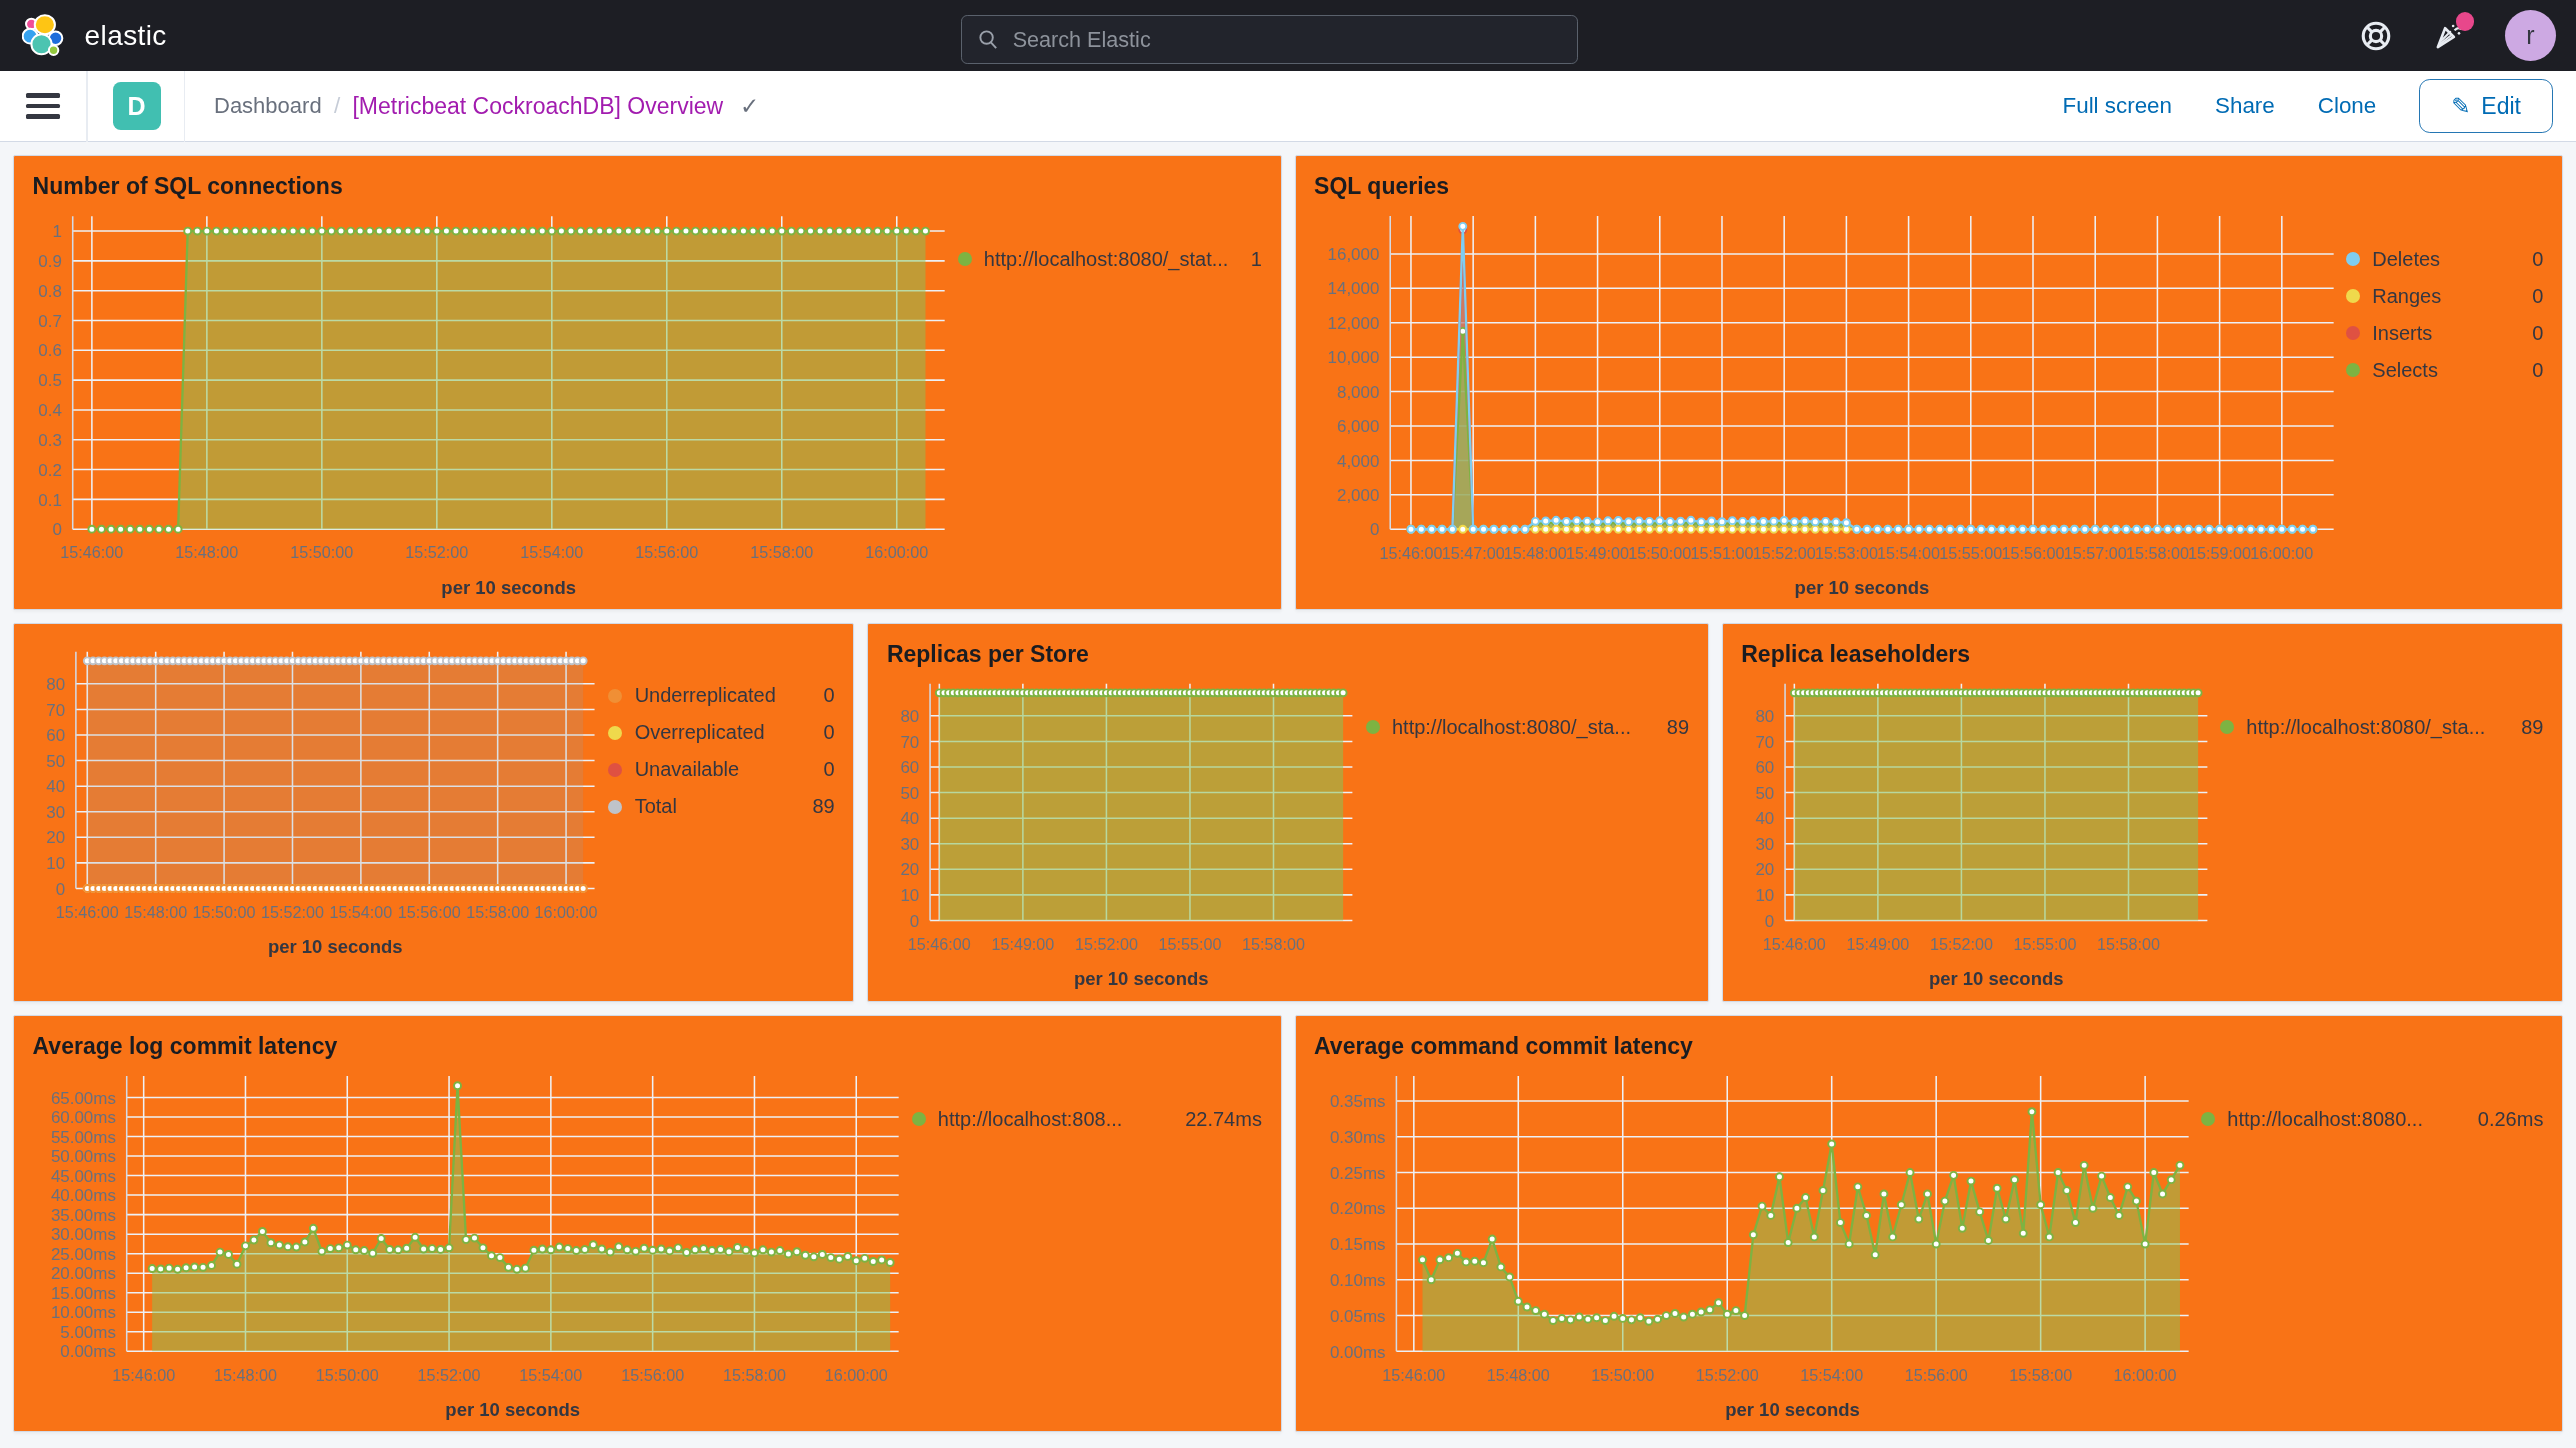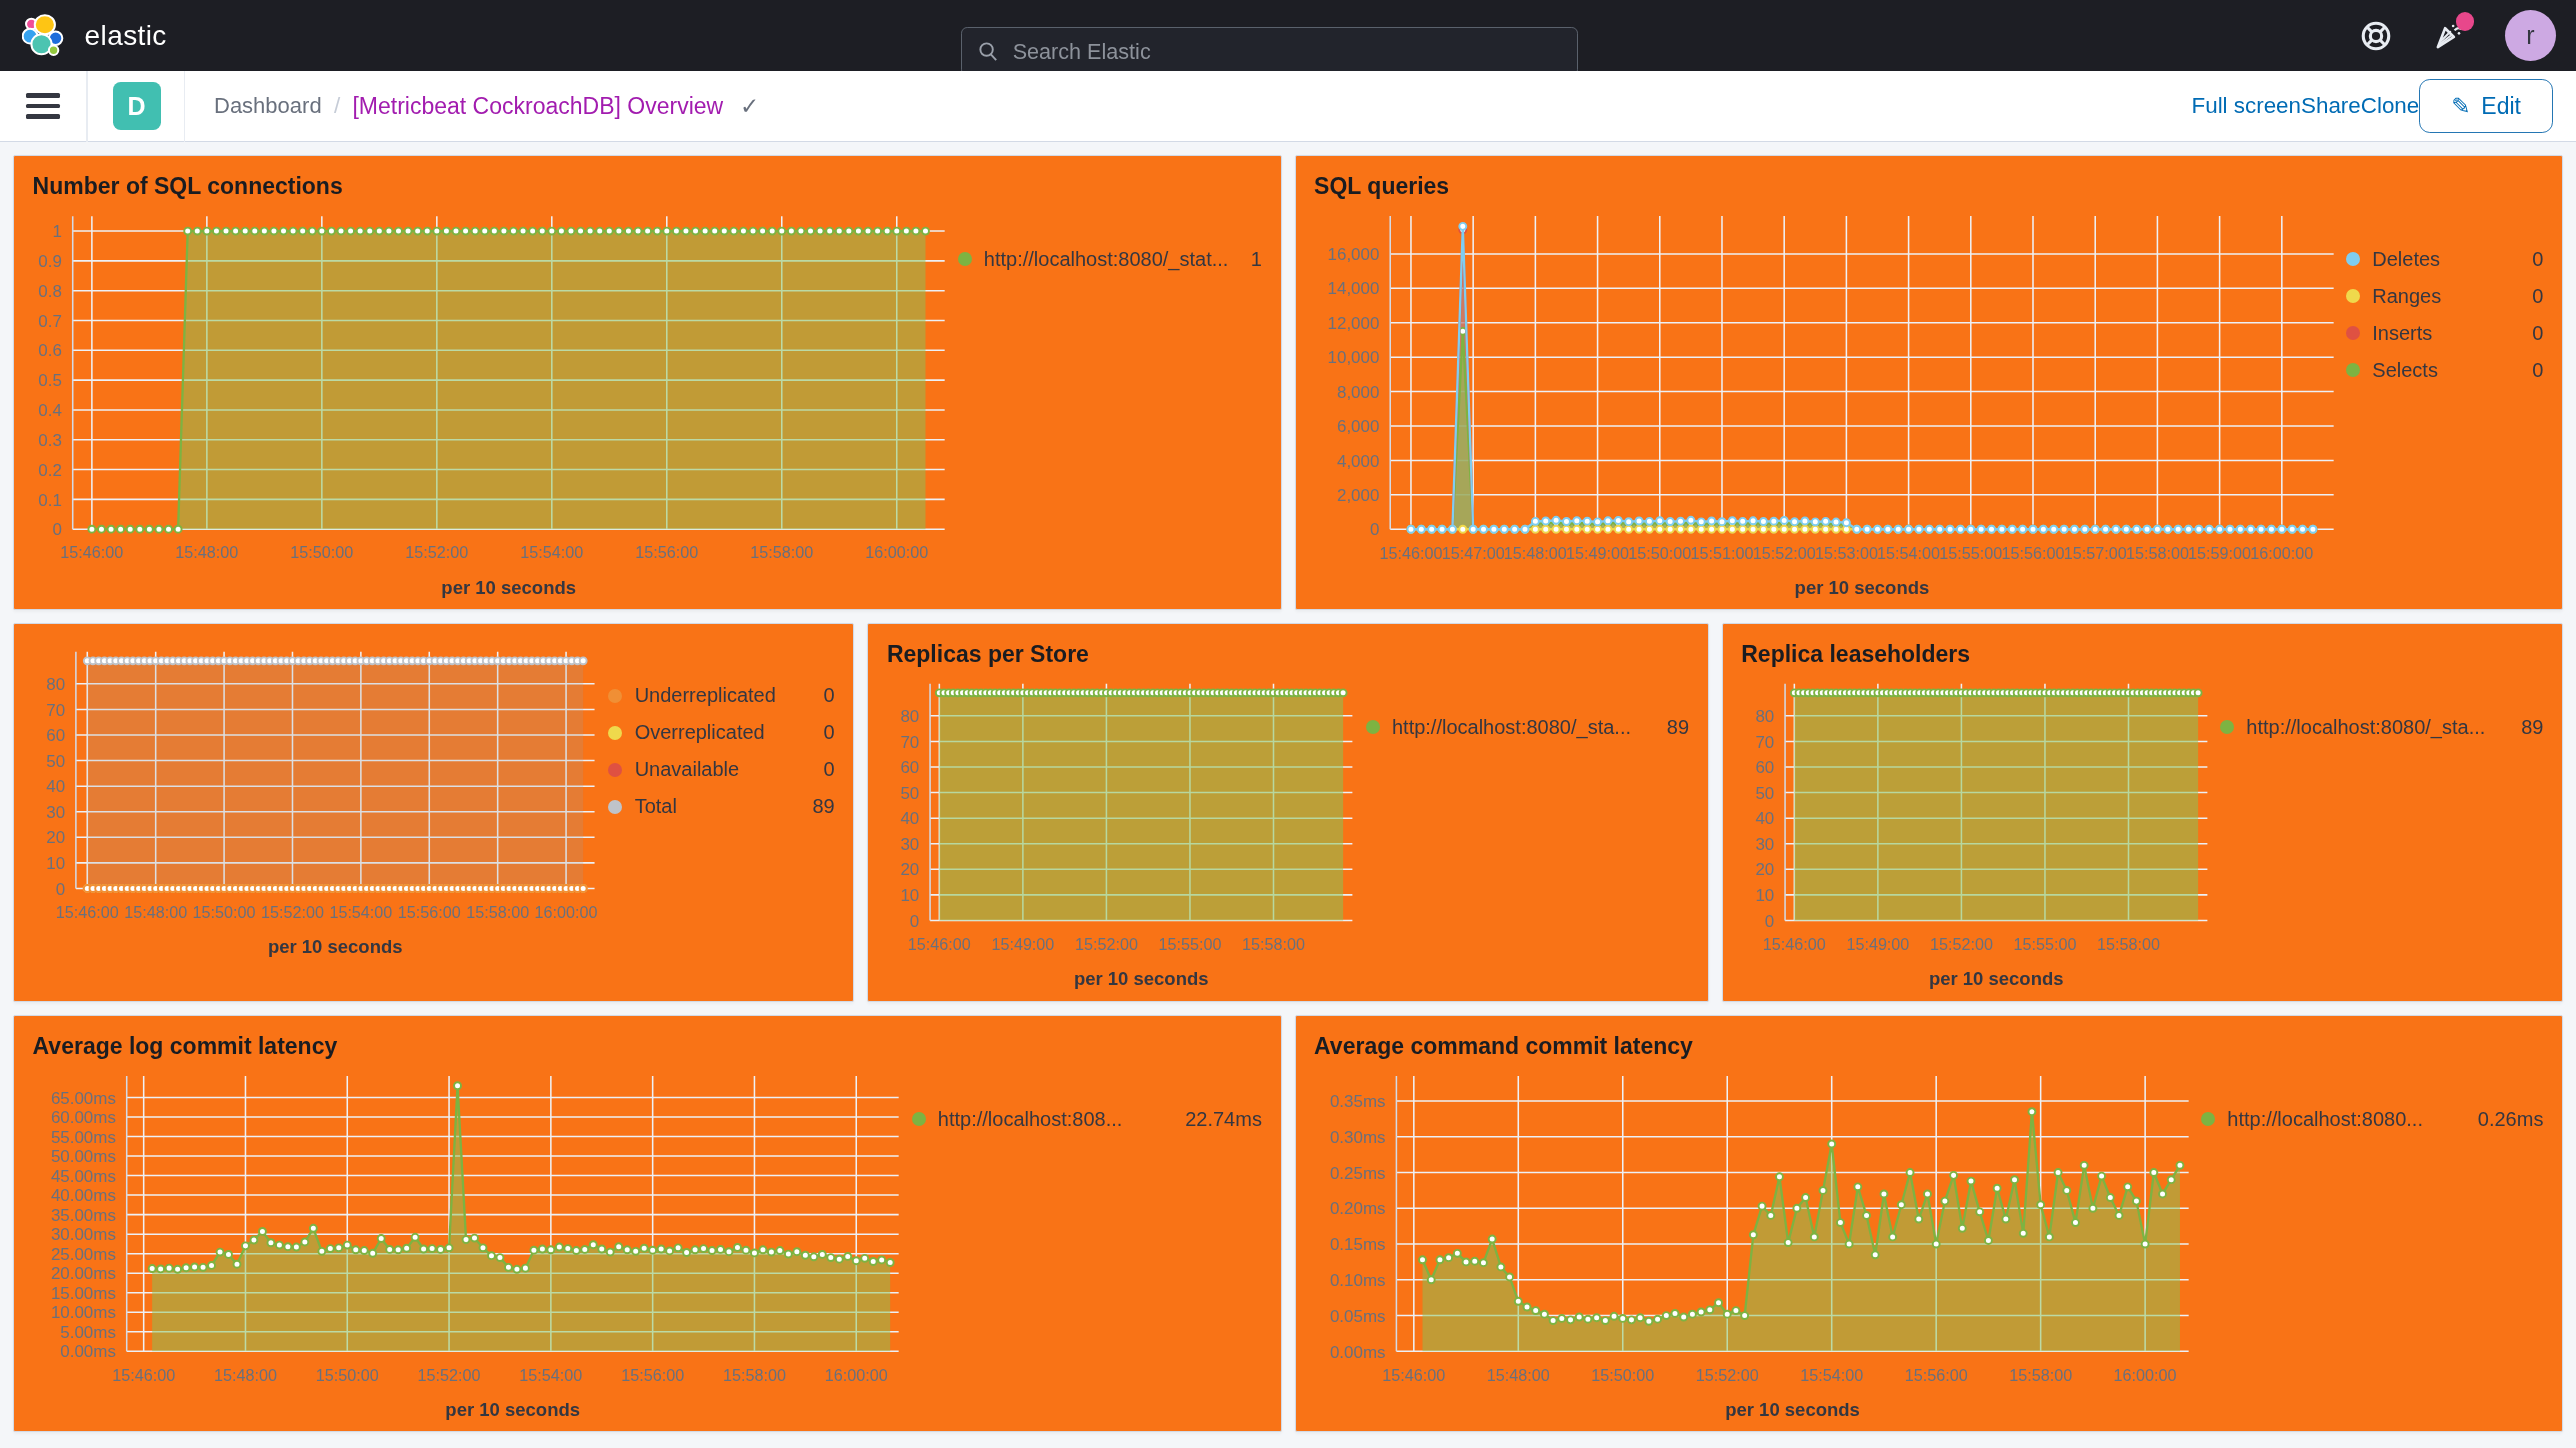--- a/index.html
+++ b/index.html
@@ -3,21 +3,21 @@
 <meta charset="utf-8">
 <style>
   * { margin:0; padding:0; box-sizing:border-box; }
   html,body { width:2576px; height:1448px; overflow:hidden; background:#f4f6f9;
     font-family:"Liberation Sans", sans-serif; }
 
   
   .hdr { height:71px; background:#1d1e24; display:flex; align-items:center; position:relative; }
   .logo { display:flex; align-items:center; gap:20px; padding-left:21.6px; }
   .logo-name { color:#ffffff; font-size:28px; font-weight:400; letter-spacing:0.4px; }
-  .search { position:absolute; left:961px; top:27px; width:617px; height:49px;
+  .search { position:absolute; left:961px; top:15px; width:617px; height:49px;
     border:1.5px solid #5a616c; border-radius:6.2px; background:#22242c;
     display:flex; align-items:center; gap:12.3px; padding:0 15.4px; }
   .search-ph { color:#8d929b; font-size:21.6px; }
   .hdr-right { position:absolute; right:20px; top:0; height:71px; display:flex; align-items:center; gap:37px; }
   .icon-btn { position:relative; width:37px; height:37px; display:flex; align-items:center; justify-content:center; cursor:pointer; }
   .notif-dot { position:absolute; top:-4.6px; right:-6.2px; width:18.5px; height:18.5px; border-radius:50%; background:#e8478b; }
   .avatar { width:51px; height:51px; border-radius:50%; background:#cda9e3; color:#343741;
     display:flex; align-items:center; justify-content:center; font-size:25px; }
 
   
@@ -26,21 +26,21 @@
   .burger { width:34px; height:26px; margin-left:26px; display:flex; flex-direction:column; justify-content:space-between; cursor:pointer; }
   .burger span { display:block; height:4.6px; background:#343741; border-radius:1.5px; }
   .vdiv { width:1.5px; height:71px; background:#e8ecf2; margin-left:26px; }
   .dash-badge { width:48px; height:48px; margin-left:25px; border-radius:7.7px; background:#41bfb1;
     color:#ffffff; font-size:25px; font-weight:700; display:flex; align-items:center; justify-content:center; }
   .crumbs { display:flex; align-items:center; margin-left:31px; gap:12.3px; }
   .crumb-link { color:#69707d; font-size:22px; cursor:pointer; }
   .crumb-sep { color:#c6ccd7; font-size:22.4px; }
   .crumb-title { color:#a21caf; font-size:23px; }
   .crumb-check { color:#69707d; font-size:23px; margin-left:4.6px; }
-  .nav-right { position:absolute; right:23px; display:flex; align-items:center; }
+  .nav-right { position:absolute; right:23px; display:flex; align-items:center; gap:43px; }
   .nav-link { color:#006bb4; font-size:22.4px; cursor:pointer; }
   .edit-btn { display:flex; align-items:center; gap:10.8px; border:1.5px solid #2476b3; border-radius:10.8px;
     background:#fff; color:#006bb4; font-size:23px; padding:12.3px 31px; cursor:pointer; }
 
   
   .grid { padding:13px; display:grid; grid-template-rows:455px 379px 417px; gap:13px; }
   .row { display:grid; gap:13px; }
   .row1,.row3 { grid-template-columns:1fr 1fr; }
   .row2 { grid-template-columns:1fr 1fr 1fr; }
   .panel { background:#f97316; border:1.5px solid #d3dae6; border-radius:2px;

